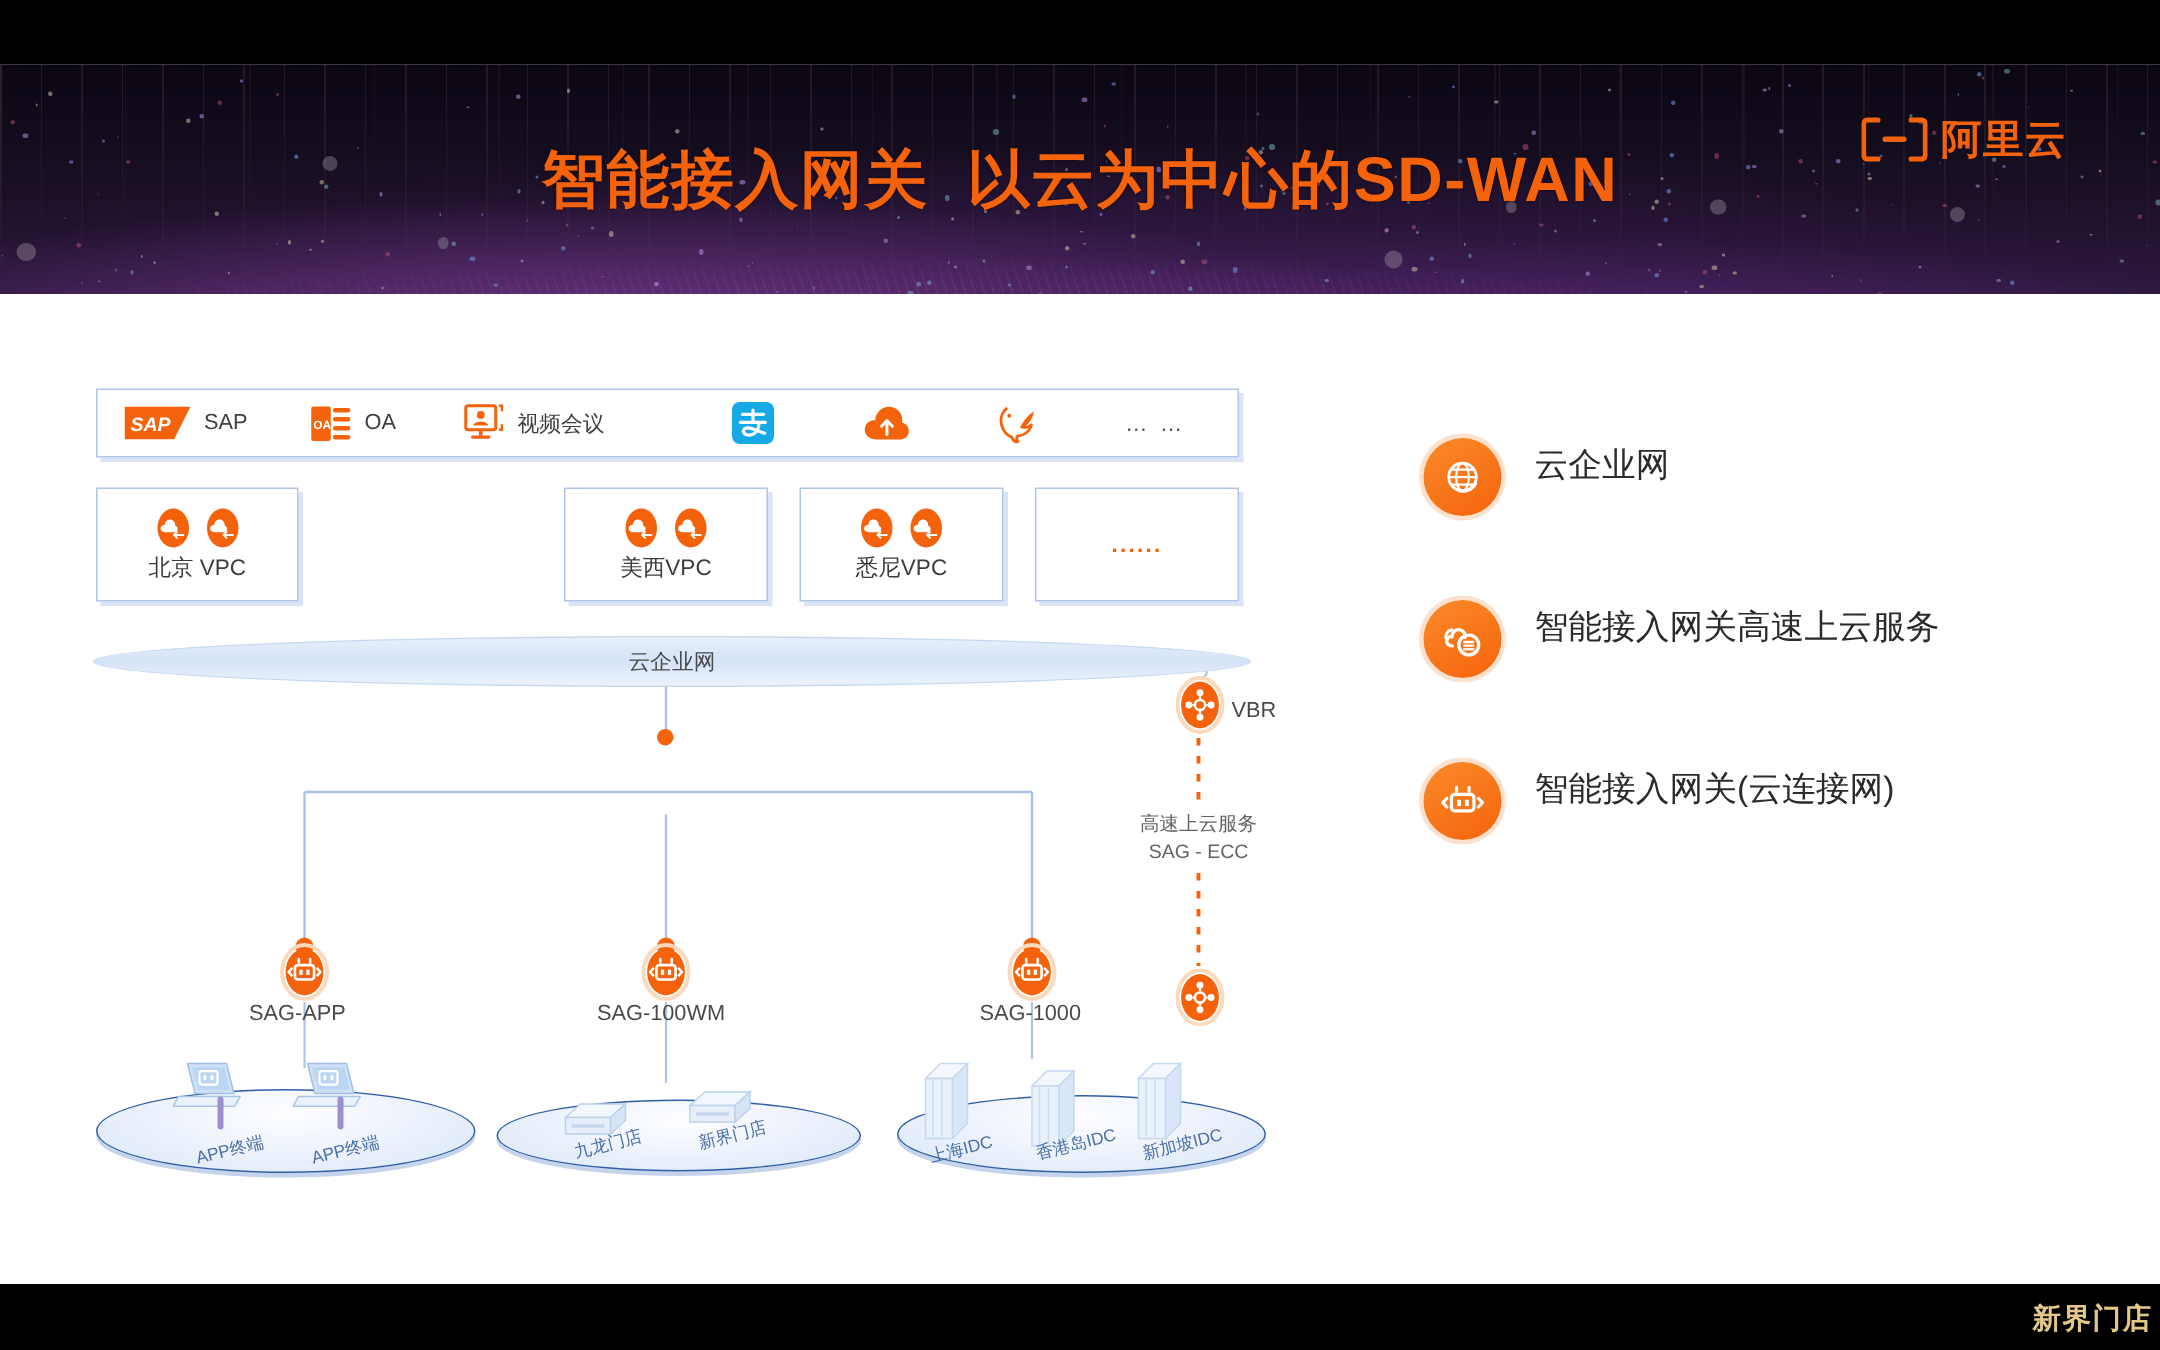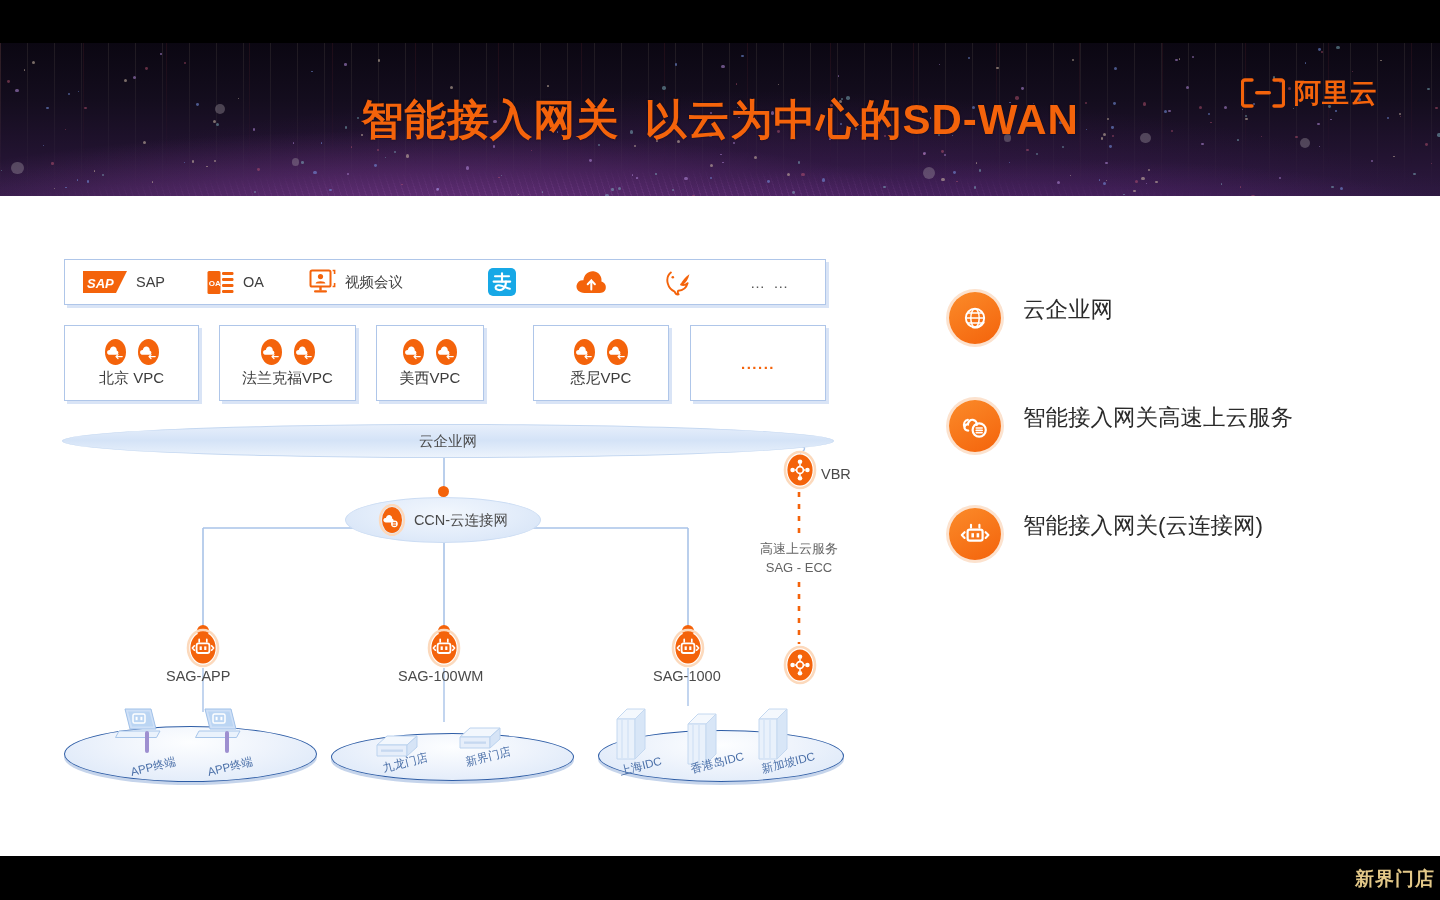--- a/index.html
+++ b/index.html
@@ -526,41 +526,22 @@
         <ellipse cx="12.5" cy="14" rx="10.5" ry="13" fill="#F4630B"></ellipse>
         <path d="M7 16.8 c-1.9 0 -3.2 -1.3 -2.9 -2.9 c0.3 -1.4 1.6 -2.1 2.7 -1.9
                  c0.2 -2.3 2 -3.8 3.9 -3.6 c2.1 0.3 3.4 2.2 3 4 c1.4 0.4 2 1.7 1.6 2.9
                  c-0.3 1.1 -1.4 1.5 -2.4 1.5 Z" fill="#ffffff"></path>
         <path d="M13 18.6 h6.2 M13 18.6 l2 -2 M13 18.6 l2 2" stroke="#ffffff" stroke-width="1.3" fill="none" stroke-linecap="round"></path>
       </svg>
     </div>
     <div class="vpc-label cn">北京 VPC</div>
   </div>
 
-  <div class="vpc" style="left:219px;width:137px;">
-    <div class="vpc-icons">
-      <svg class="vpc-ico" viewBox="0 0 25 28">
-        <ellipse cx="12.5" cy="14" rx="10.5" ry="13" fill="#F4630B"></ellipse>
-        <path d="M7 16.8 c-1.9 0 -3.2 -1.3 -2.9 -2.9 c0.3 -1.4 1.6 -2.1 2.7 -1.9
-                 c0.2 -2.3 2 -3.8 3.9 -3.6 c2.1 0.3 3.4 2.2 3 4 c1.4 0.4 2 1.7 1.6 2.9
-                 c-0.3 1.1 -1.4 1.5 -2.4 1.5 Z" fill="#ffffff"></path>
-        <path d="M13 18.6 h6.2 M13 18.6 l2 -2 M13 18.6 l2 2" stroke="#ffffff" stroke-width="1.3" fill="none" stroke-linecap="round"></path>
-      </svg>
-      <svg class="vpc-ico" viewBox="0 0 25 28">
-        <ellipse cx="12.5" cy="14" rx="10.5" ry="13" fill="#F4630B"></ellipse>
-        <path d="M7 16.8 c-1.9 0 -3.2 -1.3 -2.9 -2.9 c0.3 -1.4 1.6 -2.1 2.7 -1.9
-                 c0.2 -2.3 2 -3.8 3.9 -3.6 c2.1 0.3 3.4 2.2 3 4 c1.4 0.4 2 1.7 1.6 2.9
-                 c-0.3 1.1 -1.4 1.5 -2.4 1.5 Z" fill="#ffffff"></path>
-        <path d="M13 18.6 h6.2 M13 18.6 l2 -2 M13 18.6 l2 2" stroke="#ffffff" stroke-width="1.3" fill="none" stroke-linecap="round"></path>
-      </svg>
-    </div>
-    <div class="vpc-label cn">法兰克福VPC</div>
-  </div>
-
-  <div class="vpc" style="left:376px;width:108px;">
+
+  <div class="vpc" style="left:376px;width:136px;">
     <div class="vpc-icons">
       <svg class="vpc-ico" viewBox="0 0 25 28">
         <ellipse cx="12.5" cy="14" rx="10.5" ry="13" fill="#F4630B"></ellipse>
         <path d="M7 16.8 c-1.9 0 -3.2 -1.3 -2.9 -2.9 c0.3 -1.4 1.6 -2.1 2.7 -1.9
                  c0.2 -2.3 2 -3.8 3.9 -3.6 c2.1 0.3 3.4 2.2 3 4 c1.4 0.4 2 1.7 1.6 2.9
                  c-0.3 1.1 -1.4 1.5 -2.4 1.5 Z" fill="#ffffff"></path>
         <path d="M13 18.6 h6.2 M13 18.6 l2 -2 M13 18.6 l2 2" stroke="#ffffff" stroke-width="1.3" fill="none" stroke-linecap="round"></path>
       </svg>
       <svg class="vpc-ico" viewBox="0 0 25 28">
         <ellipse cx="12.5" cy="14" rx="10.5" ry="13" fill="#F4630B"></ellipse>
@@ -594,32 +575,20 @@
   </div>
 
   <div class="vpc" style="left:690px;width:136px;">
     <div class="vpc-dots cn">......</div>
   </div>
 
   <div class="cen">
     <span class="cen-label cn">云企业网</span>
   </div>
 
-  <div class="ccn">
-    <svg width="28" height="32" viewBox="0 0 28 32">
-      <ellipse cx="14" cy="16" rx="12" ry="15" fill="none" stroke="#FCD9BC" stroke-width="2.4"></ellipse>
-      <ellipse cx="14" cy="16" rx="10" ry="13" fill="#F4630B"></ellipse>
-      <path d="M8 18.4 c-1.7 0 -2.9 -1.2 -2.6 -2.6 c0.3 -1.3 1.5 -1.9 2.5 -1.7
-               c0.2 -2.1 1.8 -3.4 3.5 -3.2 c1.9 0.3 3.1 2 2.7 3.6 c1.3 0.4 1.8 1.5 1.4 2.6
-               c-0.3 1 -1.2 1.3 -2.1 1.3 Z" fill="#ffffff"></path>
-      <circle cx="16.4" cy="19.8" r="3.4" fill="#ffffff"></circle>
-      <path d="M14.8 18.6 h3.2 M14.8 20 h3.2 M14.8 21.4 h3.2" stroke="#F4630B" stroke-width="0.9"></path>
-    </svg>
-    <span class="ccn-label cn">CCN-云连接网</span>
-  </div>
 
   <div style="position:absolute;left:438px;top:486px;width:11px;height:11px;border-radius:50%;background:#F4630B;"></div>
 
   <div class="onode" style="left:783px;top:450px;">
     <svg width="34" height="40" viewBox="0 0 34 40">
       <ellipse cx="17" cy="20" rx="15" ry="18" fill="none" stroke="#FCD9BC" stroke-width="2.6"></ellipse>
       <ellipse cx="17" cy="20" rx="12.6" ry="15.6" fill="#F4630B"></ellipse>
       <circle cx="17" cy="20" r="3.4" fill="none" stroke="#fff" stroke-width="1.7"></circle>
       <circle cx="17" cy="11.8" r="2.3" fill="#fff"></circle>
       <circle cx="17" cy="28.2" r="2.3" fill="#fff"></circle>

